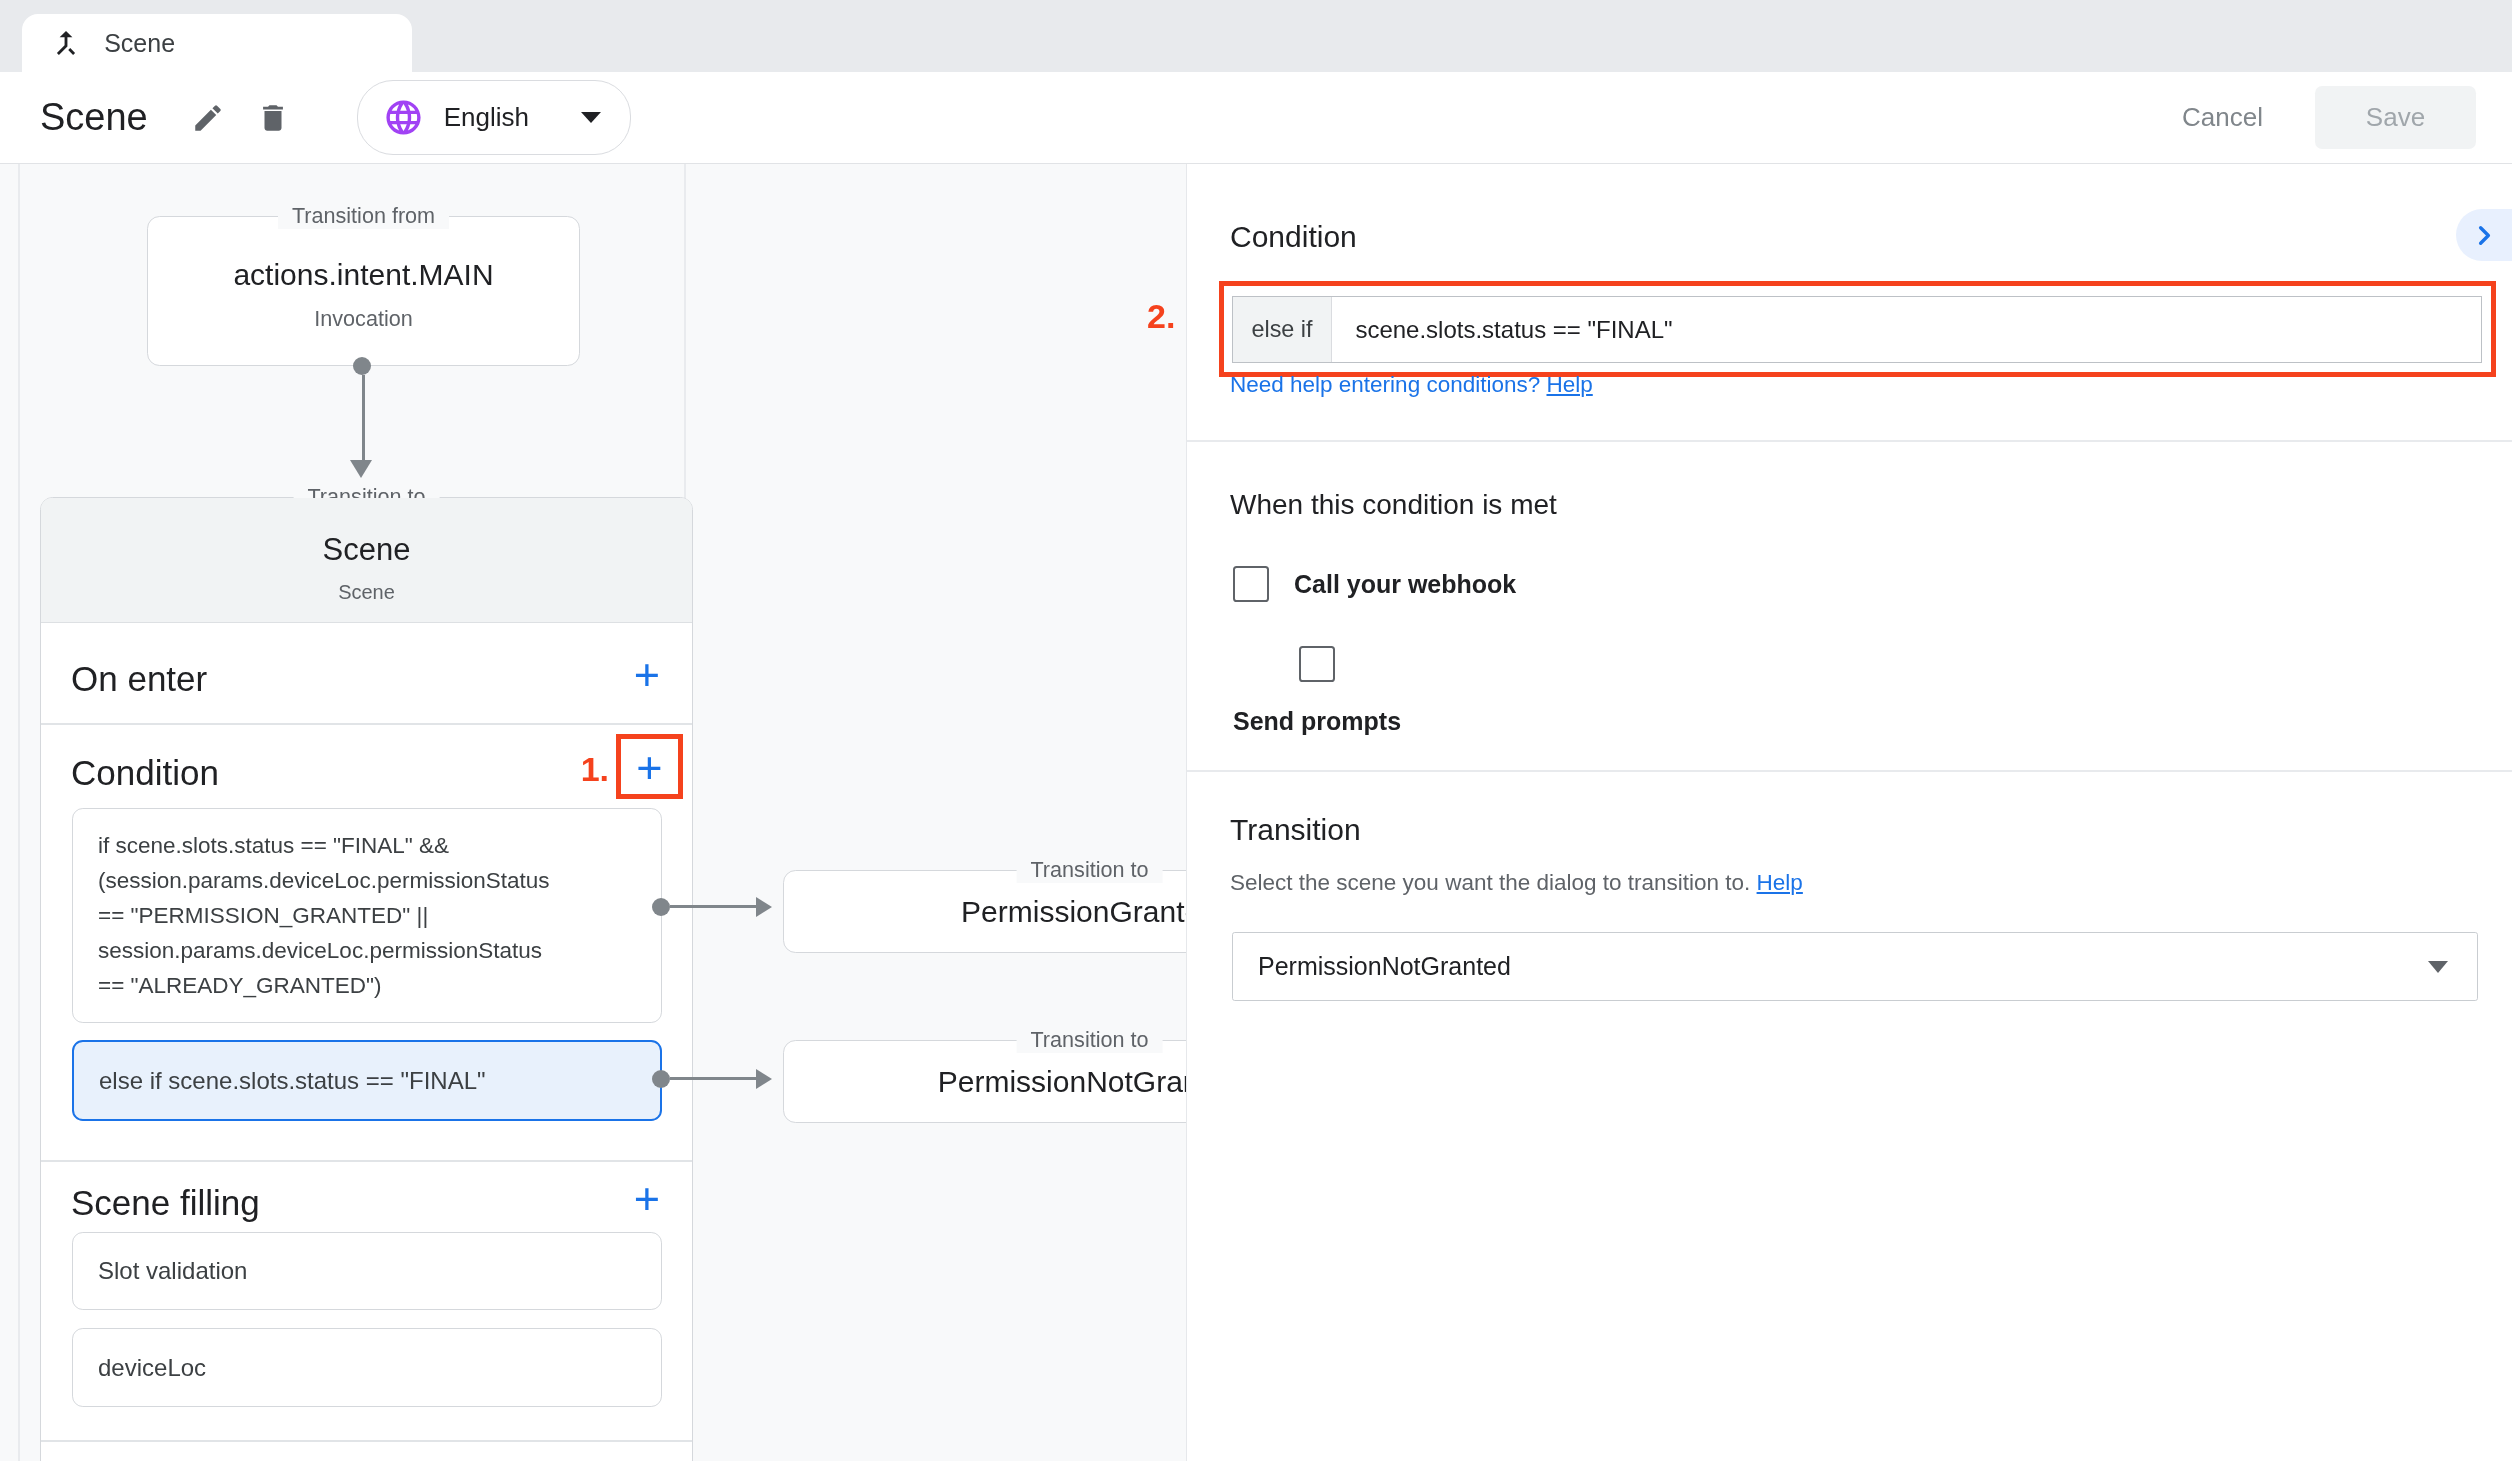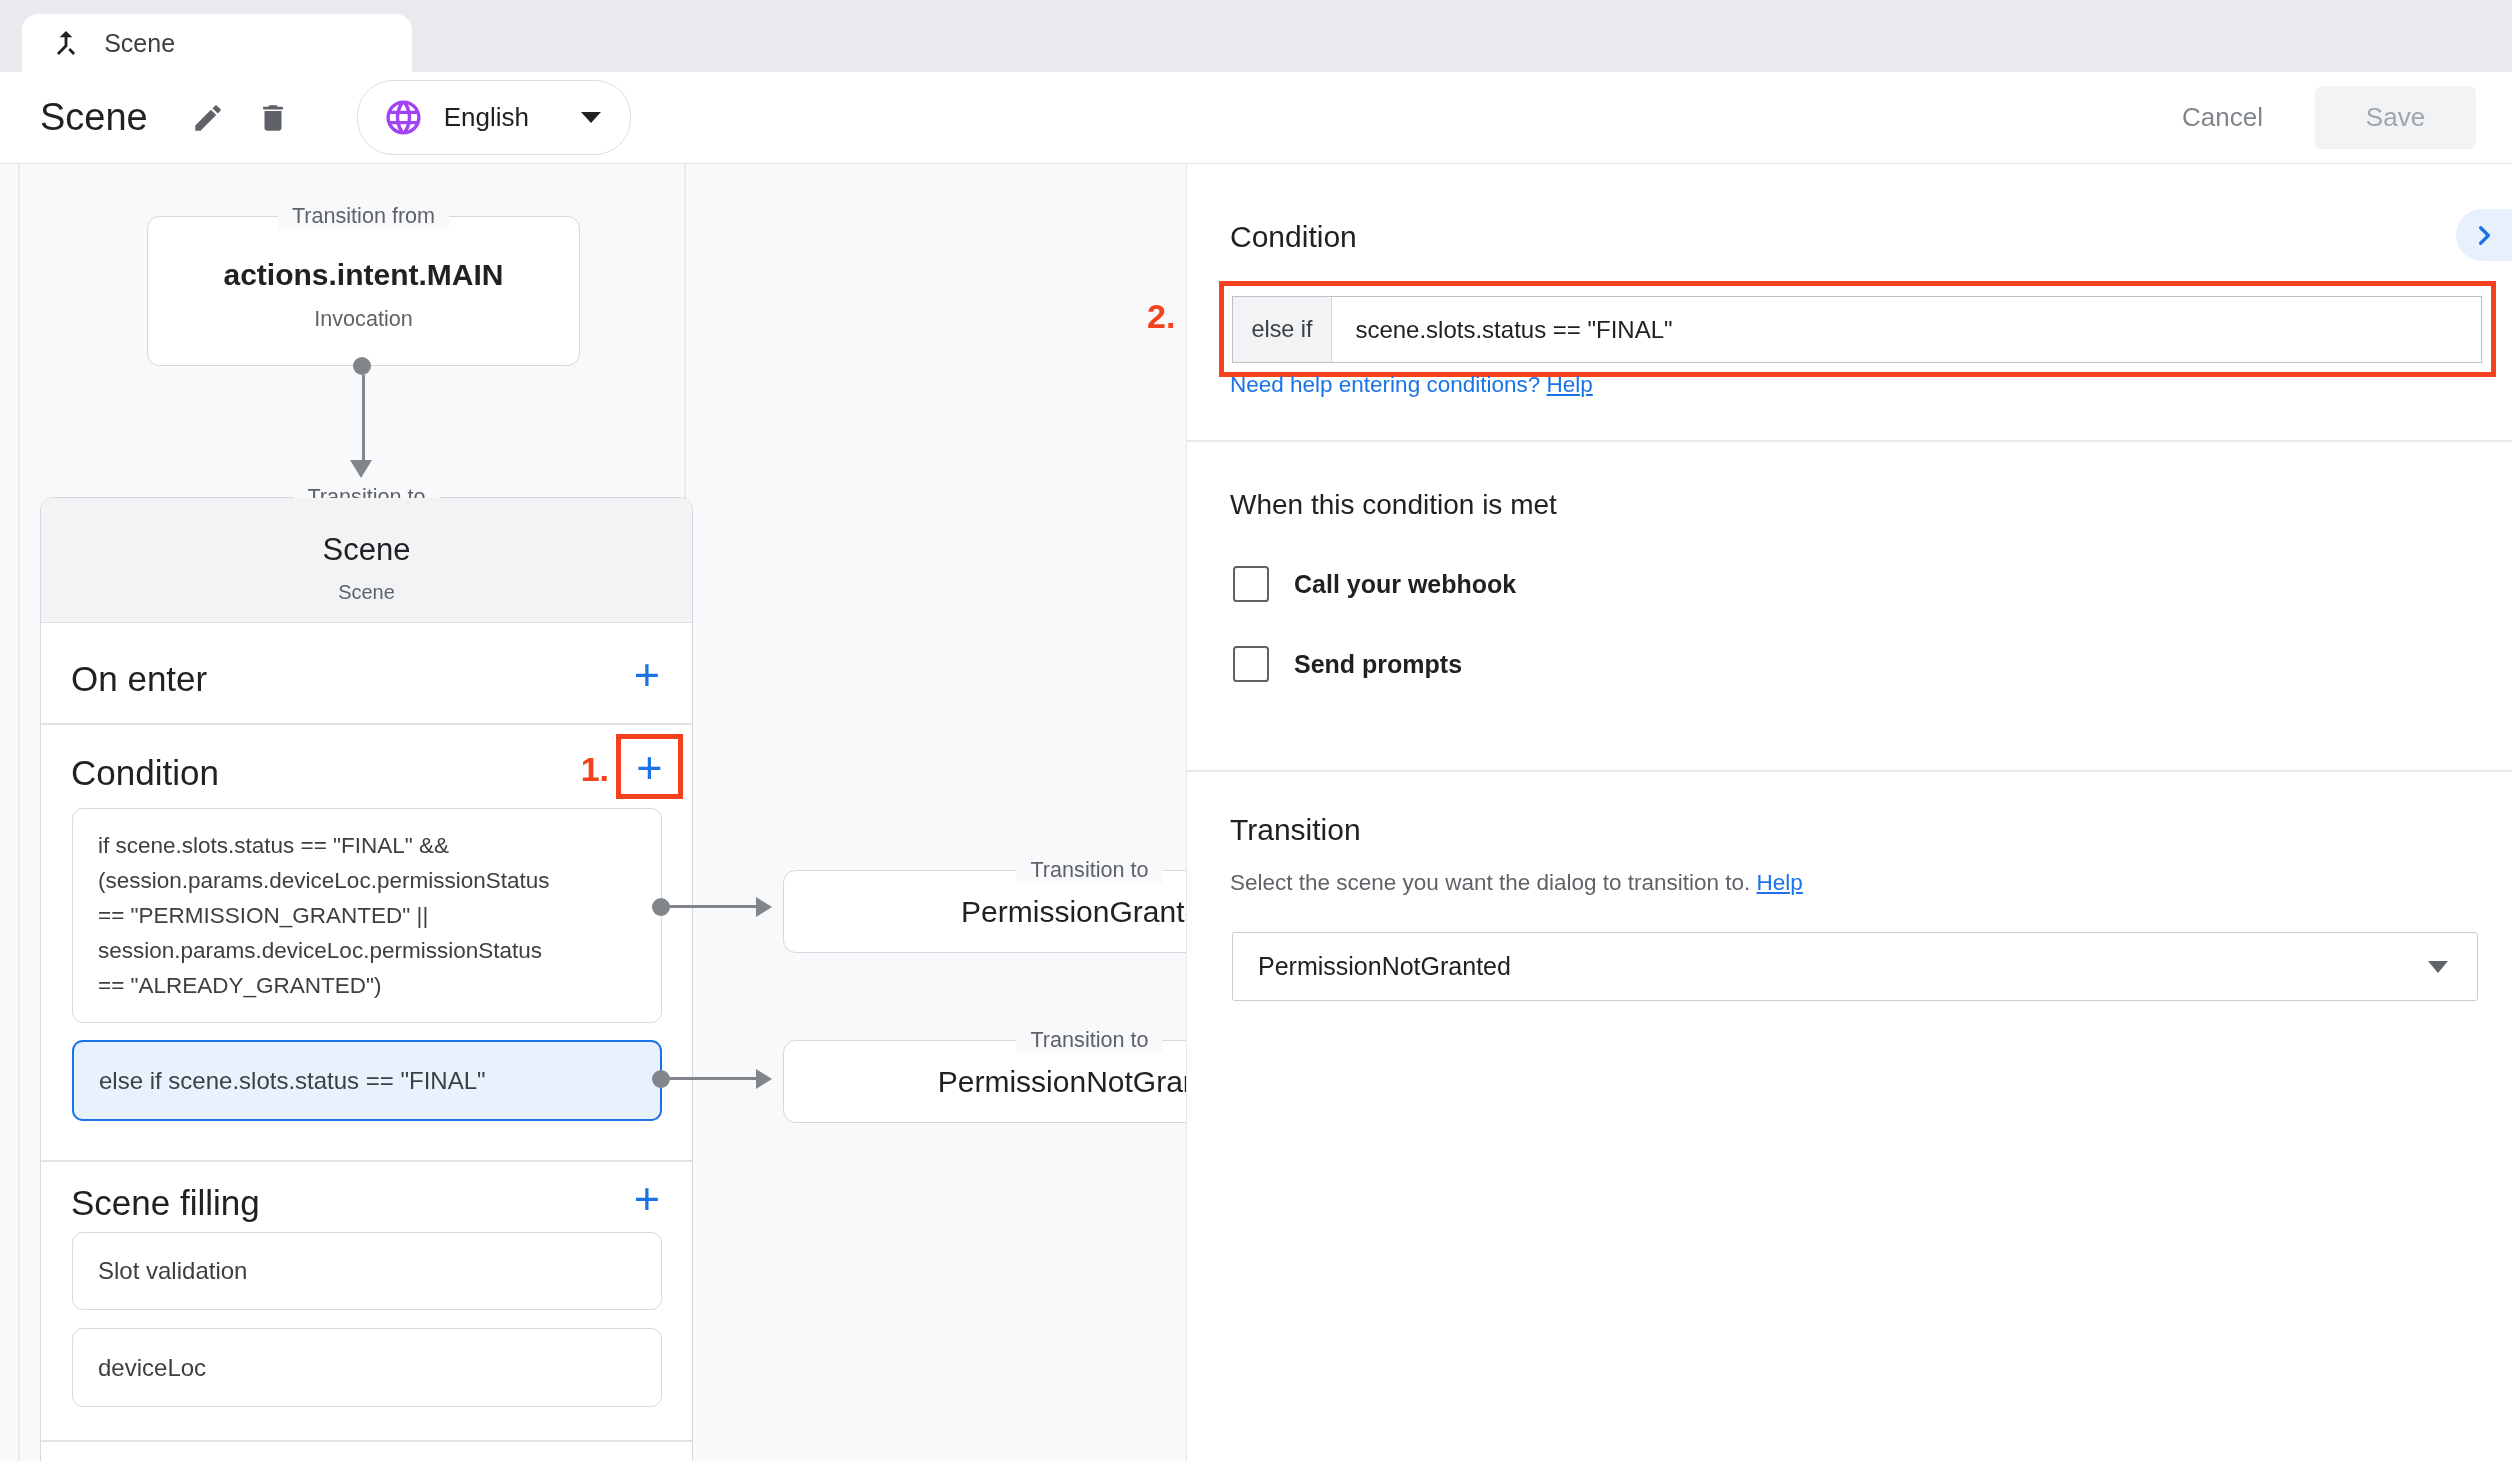--- a/index.html
+++ b/index.html
@@ -32,21 +32,21 @@
 
   
   .main { position:absolute; left:0; top:164px; right:0; bottom:0; }
   .canvas { position:absolute; left:0; top:0; width:1186px; height:1298px; background:#f8f9fa; overflow:hidden; }
   .vline { position:absolute; top:0; bottom:0; width:1.8px; background:#e9ebee; }
 
   
   .node { position:absolute; background:#fff; border:1.8px solid #d5d8dc; border-radius:12.6px; }
   .legend { position:absolute; top:-14.4px; left:50%; transform:translateX(-50%); background:#f8f9fa;
     padding:0 14.4px; font-size:21.6px; color:#5f6368; white-space:nowrap; }
-  .tf-main { text-align:center; margin-top:41px; font-size:30px; color:#202124;font-weight:bold; }
+  .tf-main { text-align:center; margin-top:41px; font-size:30px; color:#202124; }
   .tf-sub  { text-align:center; margin-top:14.4px; font-size:21.6px; color:#5f6368; }
 
   .dot { position:absolute; width:18px; height:18px; border-radius:50%; background:#80868b; }
   .varrow-line { position:absolute; left:362px; top:211px; width:2.7px; height:87px; background:#80868b; }
   .varrow-head { position:absolute; left:350px; top:296px; width:0; height:0;
     border-left:11.7px solid transparent; border-right:11.7px solid transparent; border-top:18px solid #80868b; }
   .harrow-line { position:absolute; width:88px; height:2.7px; background:#80868b; }
   .harrow-head { position:absolute; width:0; height:0;
     border-top:10px solid transparent; border-bottom:10px solid transparent; border-left:16px solid #80868b; }
 
@@ -243,21 +243,21 @@
     </div>
     <div class="help-line"><span>Need help entering conditions? </span><span class="hl">Help</span></div>
 
     <div class="panel-div" style="top:276px;"></div>
 
     <span class="panel-h1" style="top:325px; font-size:28px;">When this condition is met</span>
     <div class="cb-row" style="top:402px;">
       <span class="cb-box"></span>
       <span class="cb-label">Call your webhook</span>
     </div>
-    <div class="cb-row" style="top:482px;">
+    <div class="cb-row" style="top:482px;flex-direction:column;">
       <span class="cb-box"></span>
       <span class="cb-label">Send prompts</span>
     </div>
 
     <div class="panel-div" style="top:606px;"></div>
 
     <span class="panel-h1" style="top:649px;">Transition</span>
     <div class="panel-sub" style="top:706px;"><span>Select the scene you want the dialog to transition to. </span><span class="hl">Help</span></div>
     <div class="dropdown">
       <span class="dd-value">PermissionNotGranted</span>

